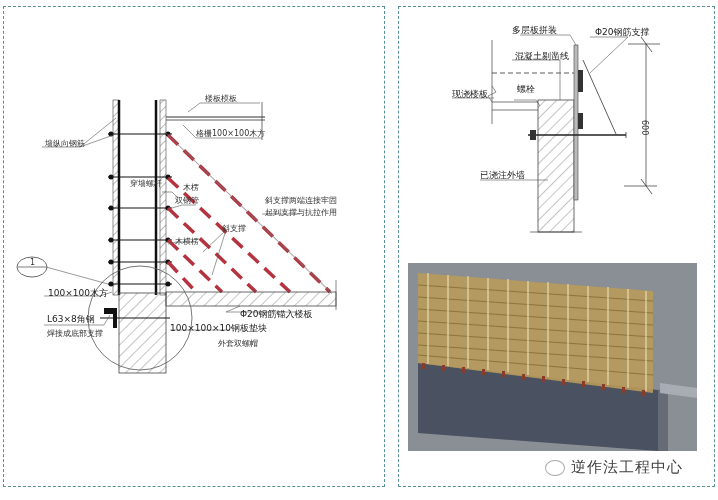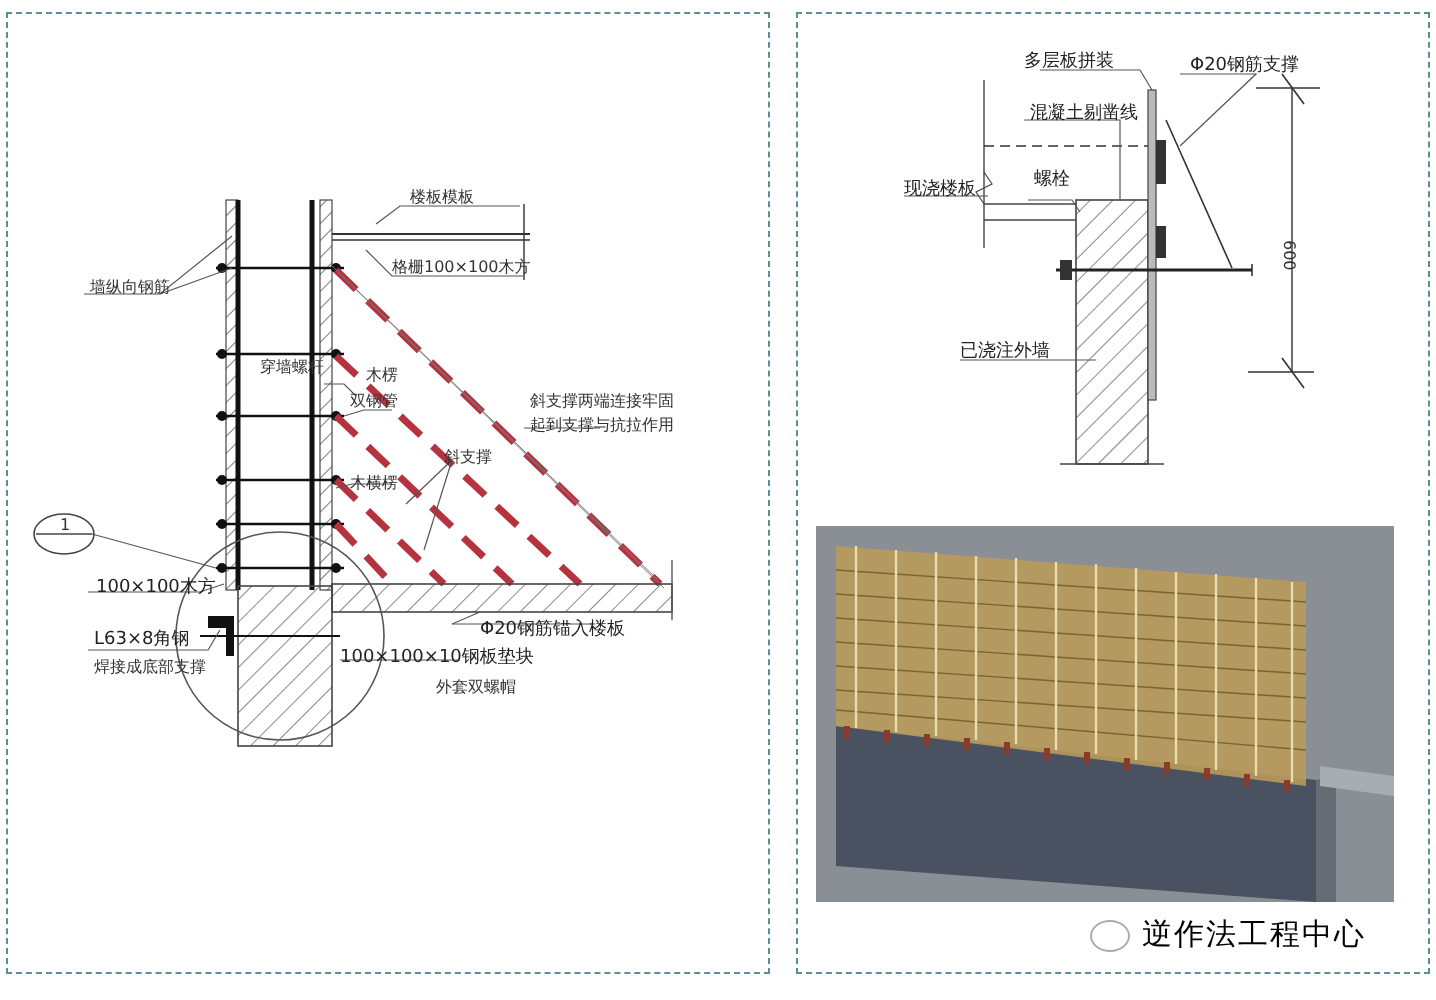--- a/index.html
+++ b/index.html
@@ -4,21 +4,21 @@
 <style>
   html,body{margin:0;padding:0;background:#fff;}
   body{width:718px;height:500px;position:relative;overflow:hidden;font-family:"DejaVu Sans",sans-serif;}
   .panel{position:absolute;border:1px dashed #5a8f96;box-sizing:border-box;}
   #left-panel{left:3px;top:6px;width:382px;height:481px;}
   #right-panel{left:398px;top:6px;width:317px;height:481px;}
   svg{position:absolute;left:0;top:0;}
   .lbl{font-size:8px;fill:#333;}
   .lbl-lg{font-size:9px;fill:#222;}
   .render{position:absolute;left:408px;top:263px;width:289px;height:188px;background:#8a8e95;}
-  .watermark{position:absolute;left:545px;top:458px;font-size:15px;color:#000000;letter-spacing:1px;display:flex;align-items:center;gap:6px;}
+  .watermark{position:absolute;left:545px;top:458px;font-size:15px;color:#404040;letter-spacing:1px;display:flex;align-items:center;gap:6px;}
   .wm-icon{width:18px;height:14px;border:1px solid #aaa;border-radius:50%;display:inline-block;}
 </style>
 </head>
 <body>
 
 <div id="left-panel" class="panel"></div>
 <div id="right-panel" class="panel"></div>
 
 <svg width="718" height="500">
   <defs>

